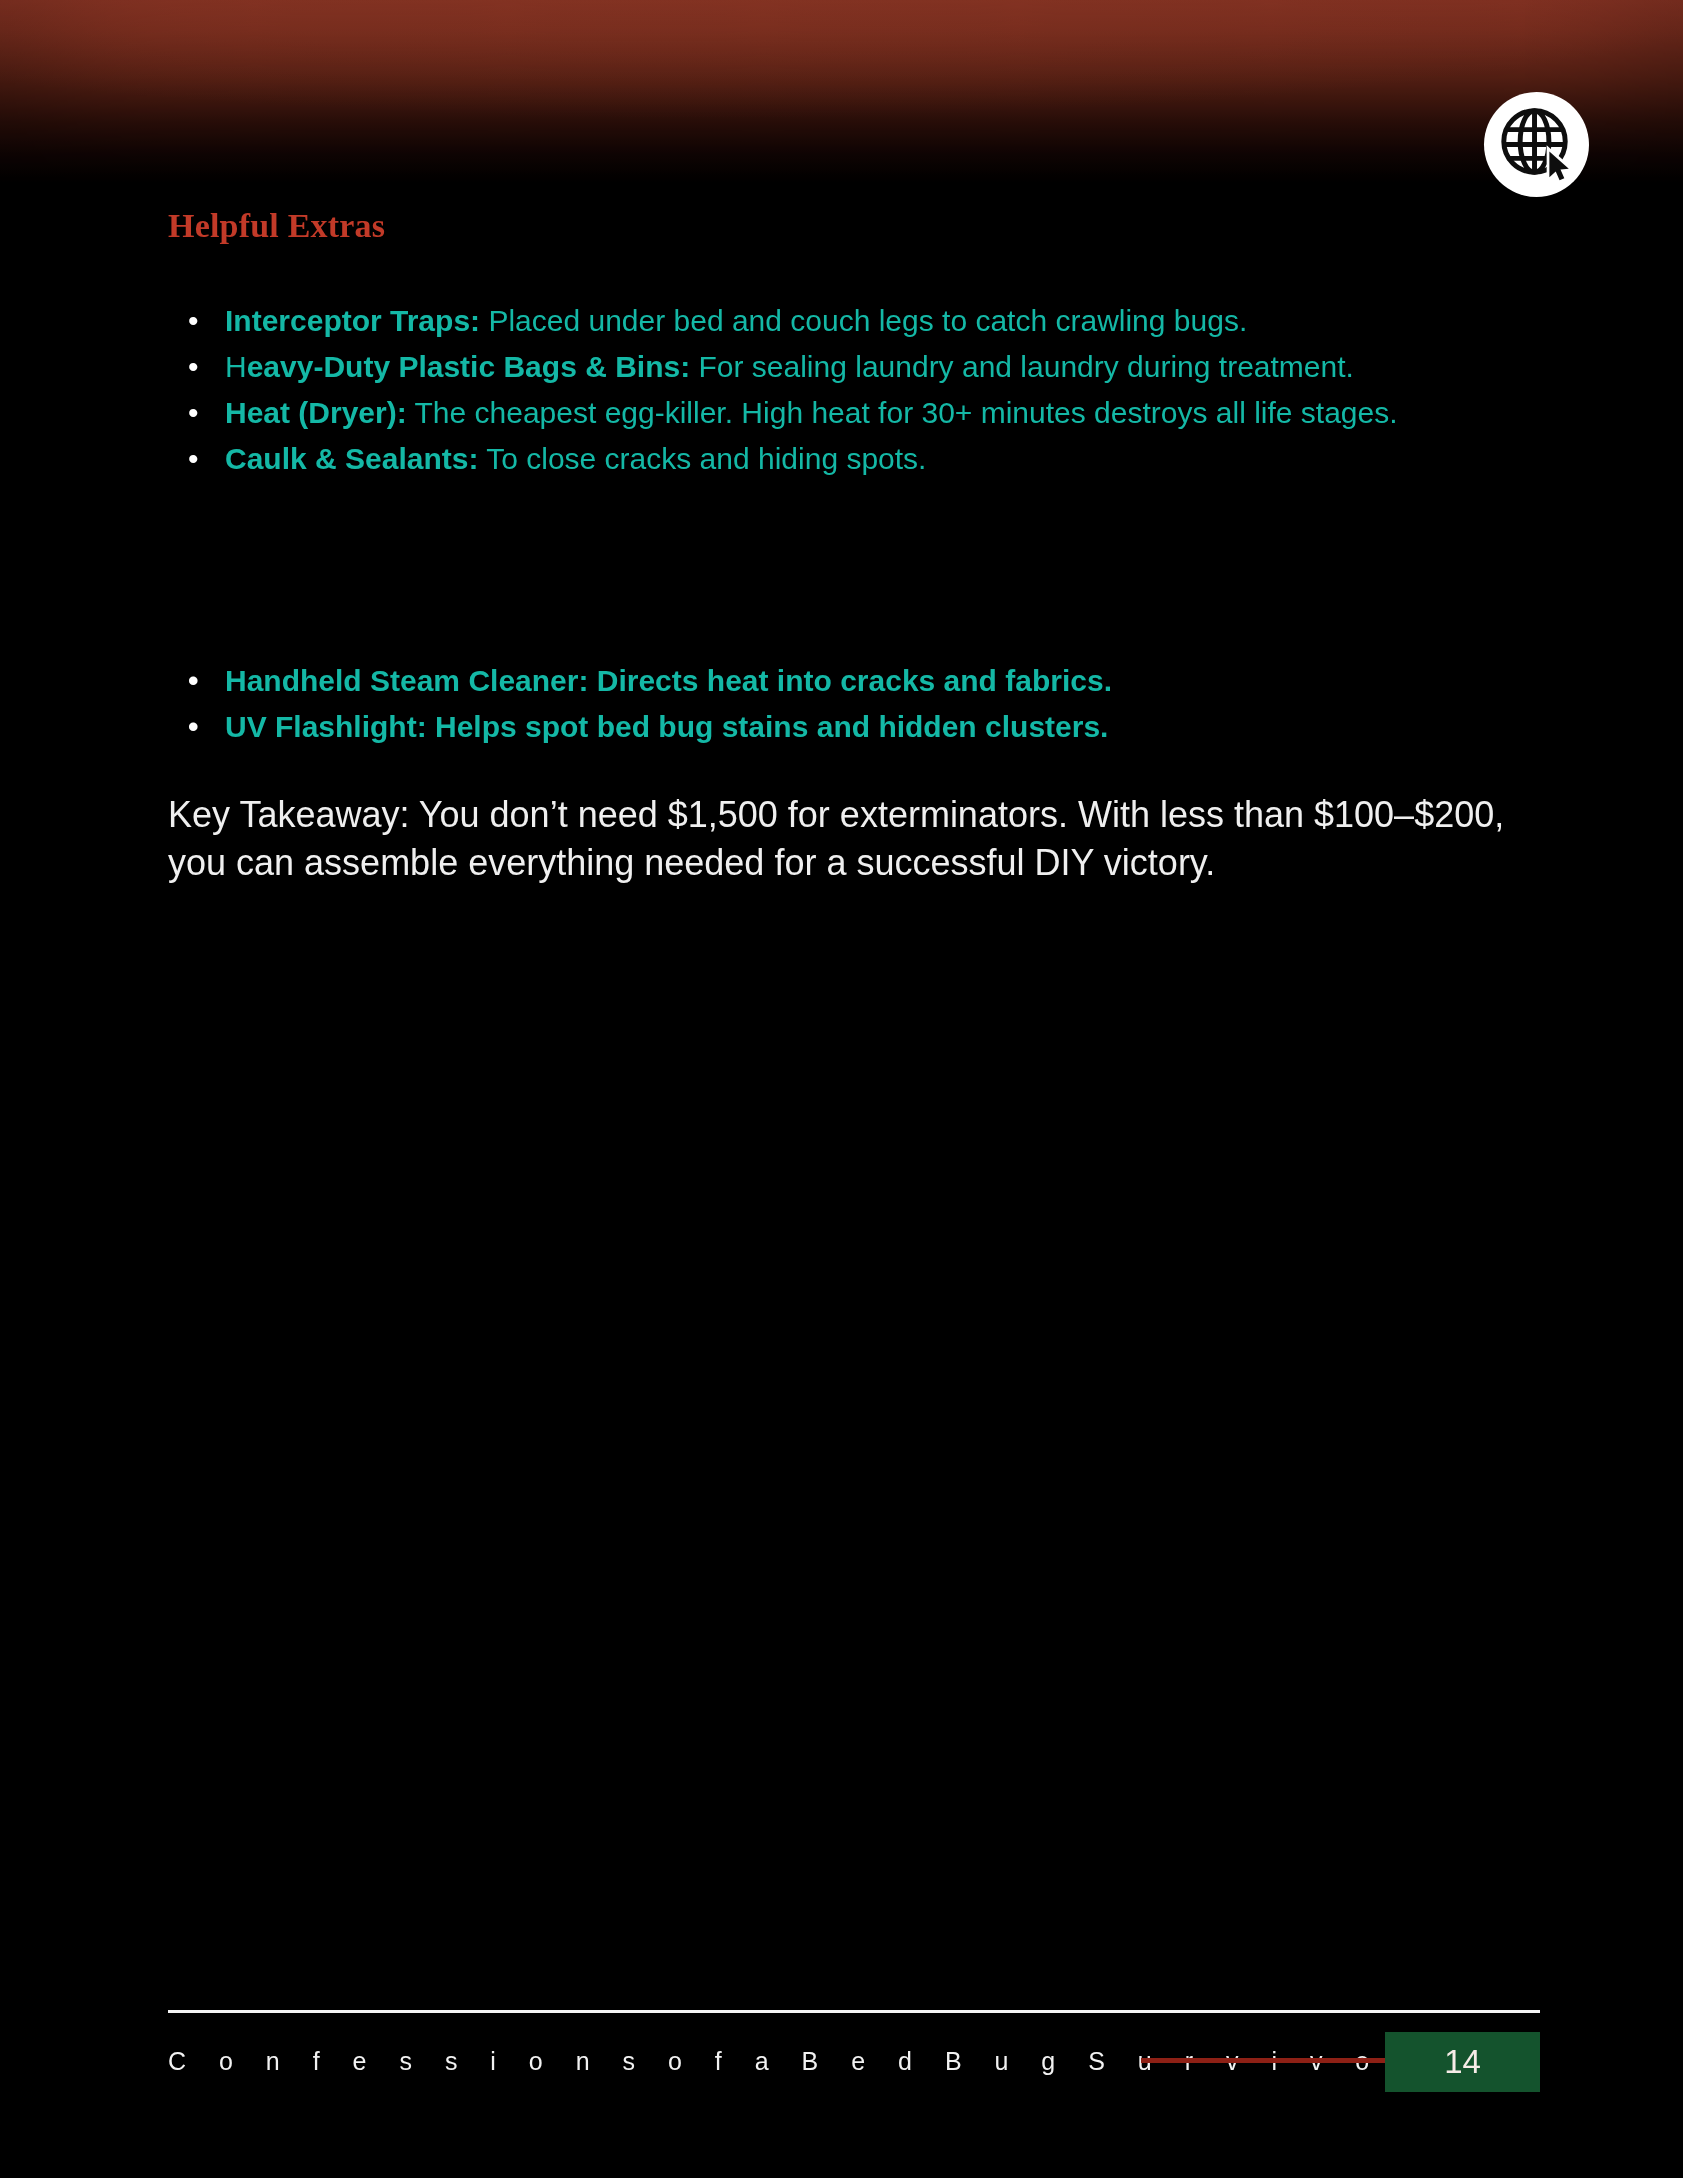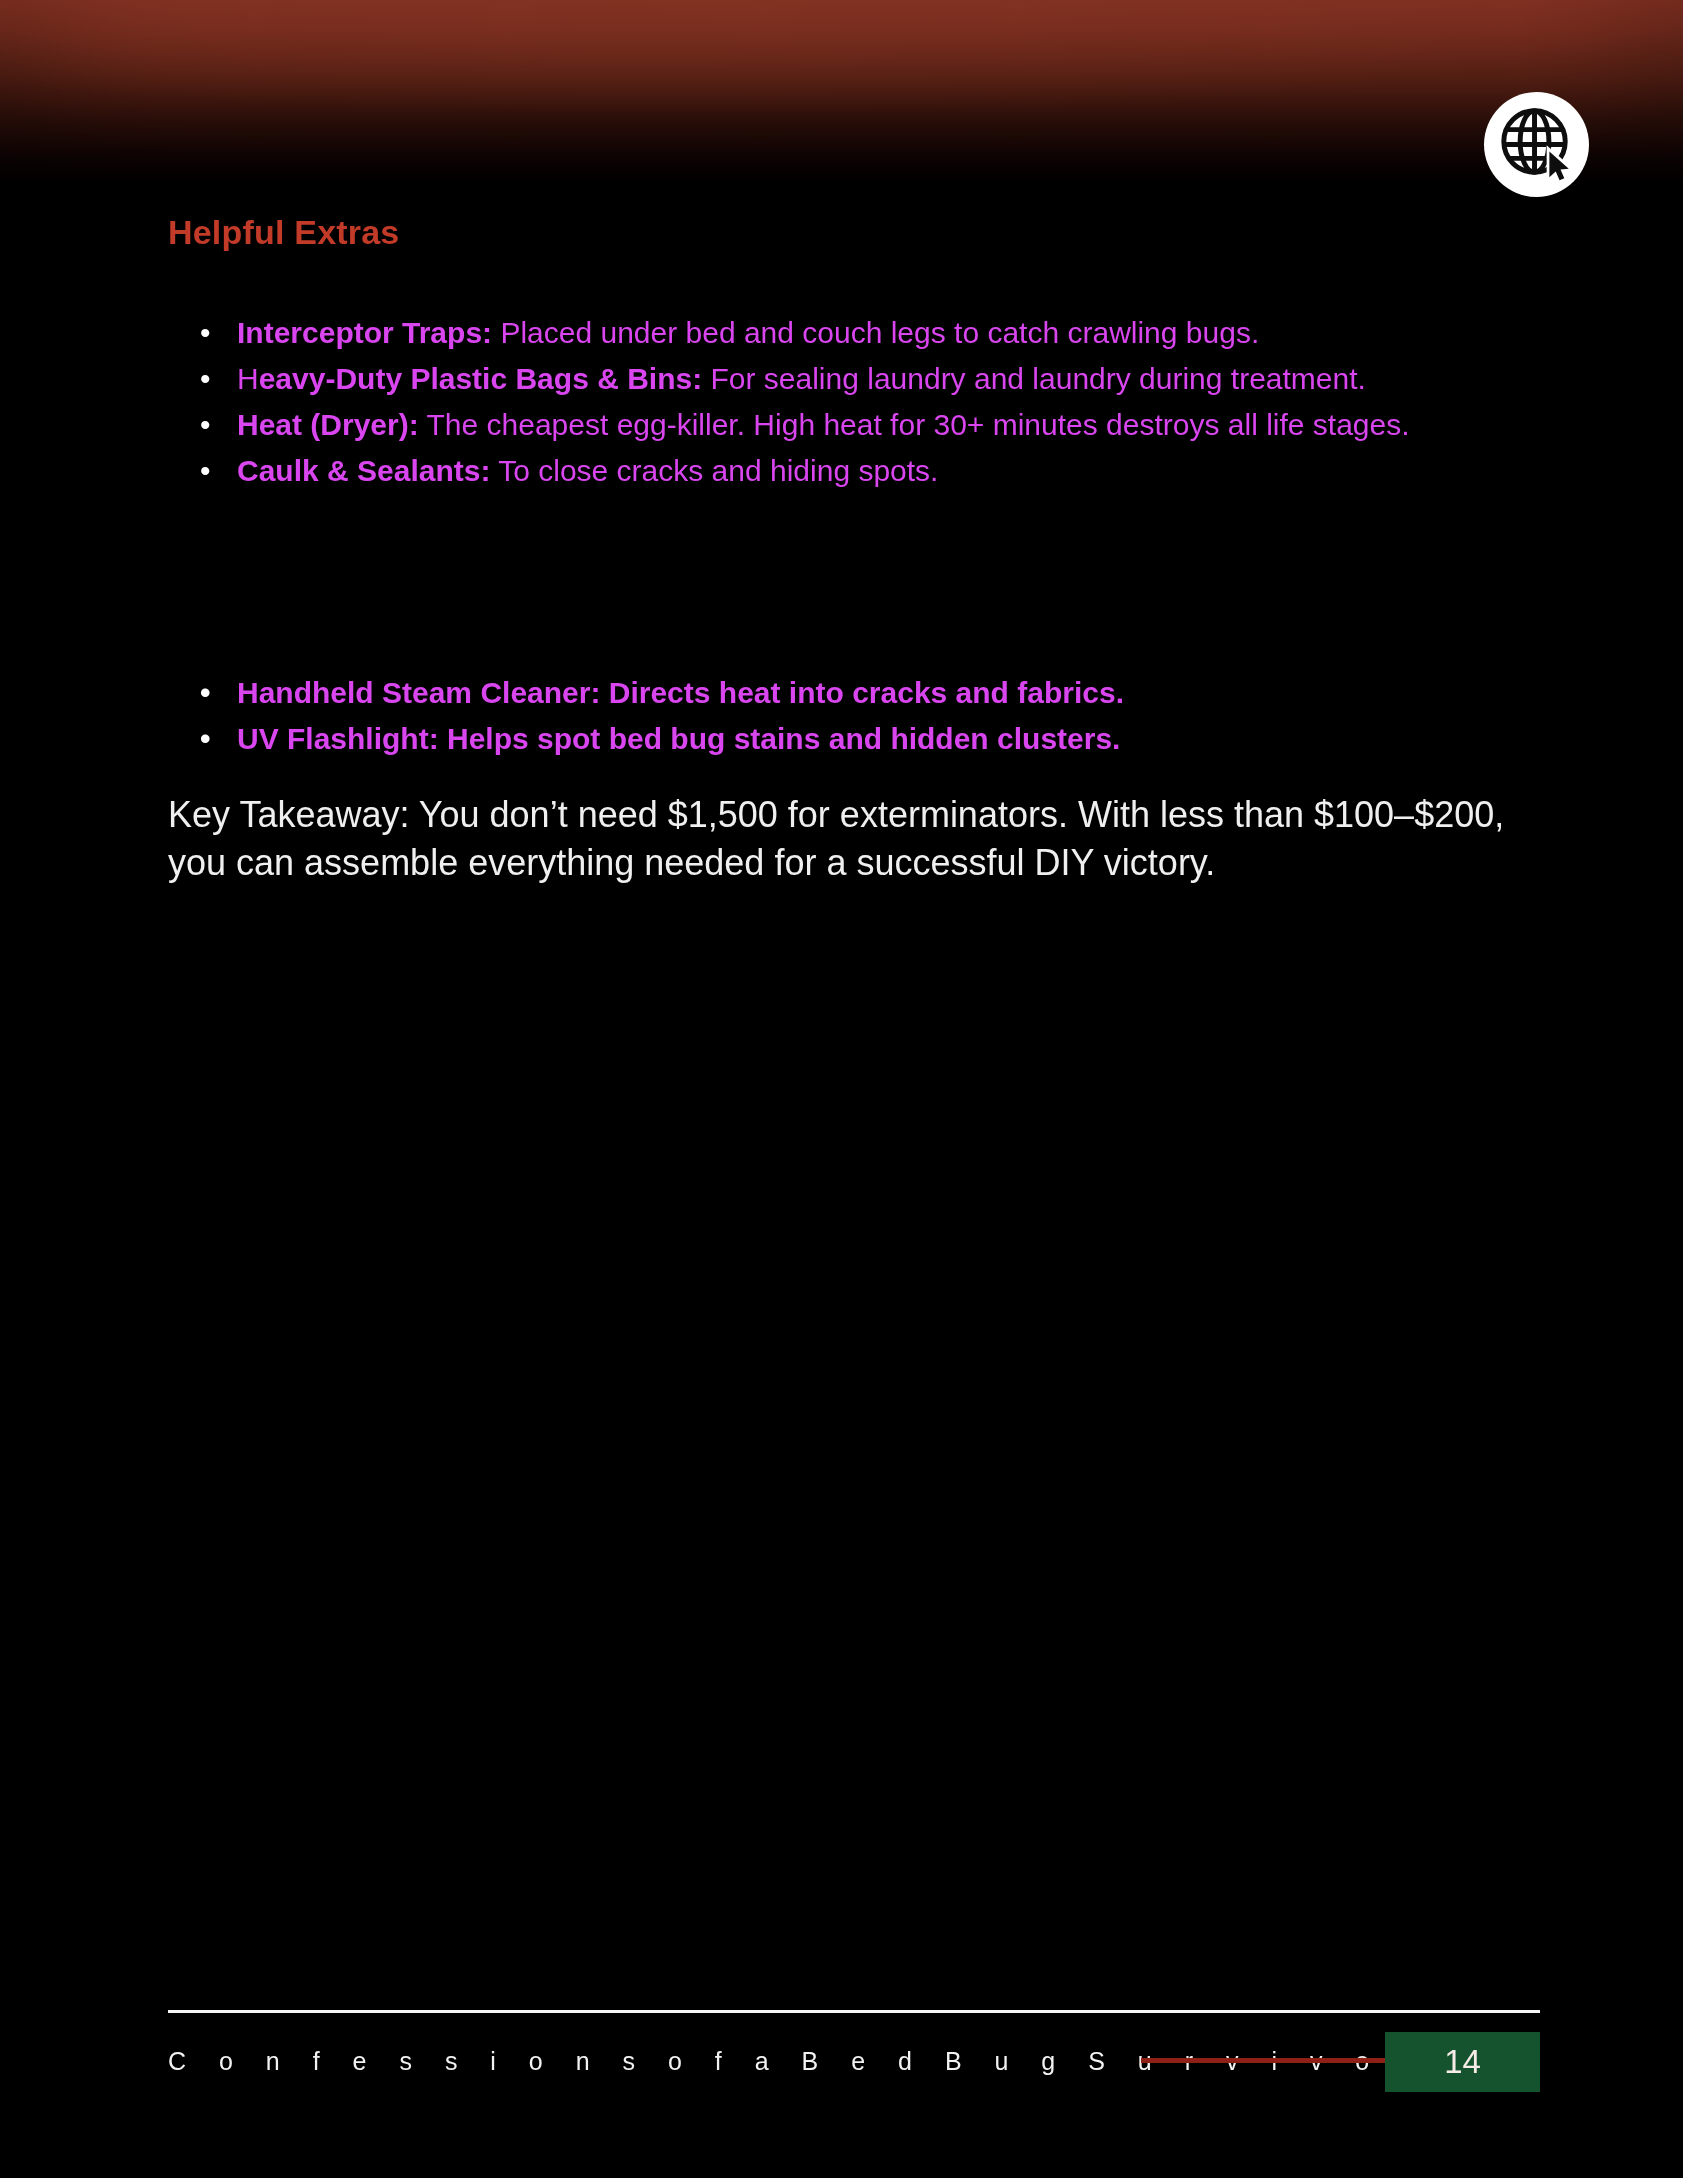--- a/index.html
+++ b/index.html
@@ -31,28 +31,28 @@
     display: flex; align-items: center; justify-content: center;
   }
   .globe-badge svg { display: block; }
 
   
   .section-heading {
     position: absolute; left: 168px; margin: 0;
     font-size: 34px; line-height: 44px; font-weight: 800;
     color: #c23a28; letter-spacing: 0.2px;
   }
-  #heading-helpful { top: 210px; }
+  #heading-helpful { top: 204px; font-family: Liberation Serif, serif; }
   #heading-nice { top: 562px; }
 
   
   .bullet-list {
     position: absolute; left: 168px; width: 1439px;
-    margin: 12px; padding: 0; list-style: none;
-    font-size: 30px; line-height: 46px; color: #d946ef;
+    margin: 0; padding: 0; list-style: none;
+    font-size: 30px; line-height: 46px; color: #14b8a6;
   }
   #list-extras { top: 298px; }
   #list-nice { top: 658px; }
   .bullet-list li { position: relative; padding-left: 57px; }
   .bullet-list li::before {
     content: "\2022";
     position: absolute; left: 20px; top: 0;
     color: #ffffff; font-size: 30px;
   }
   .b { font-weight: 700; }

